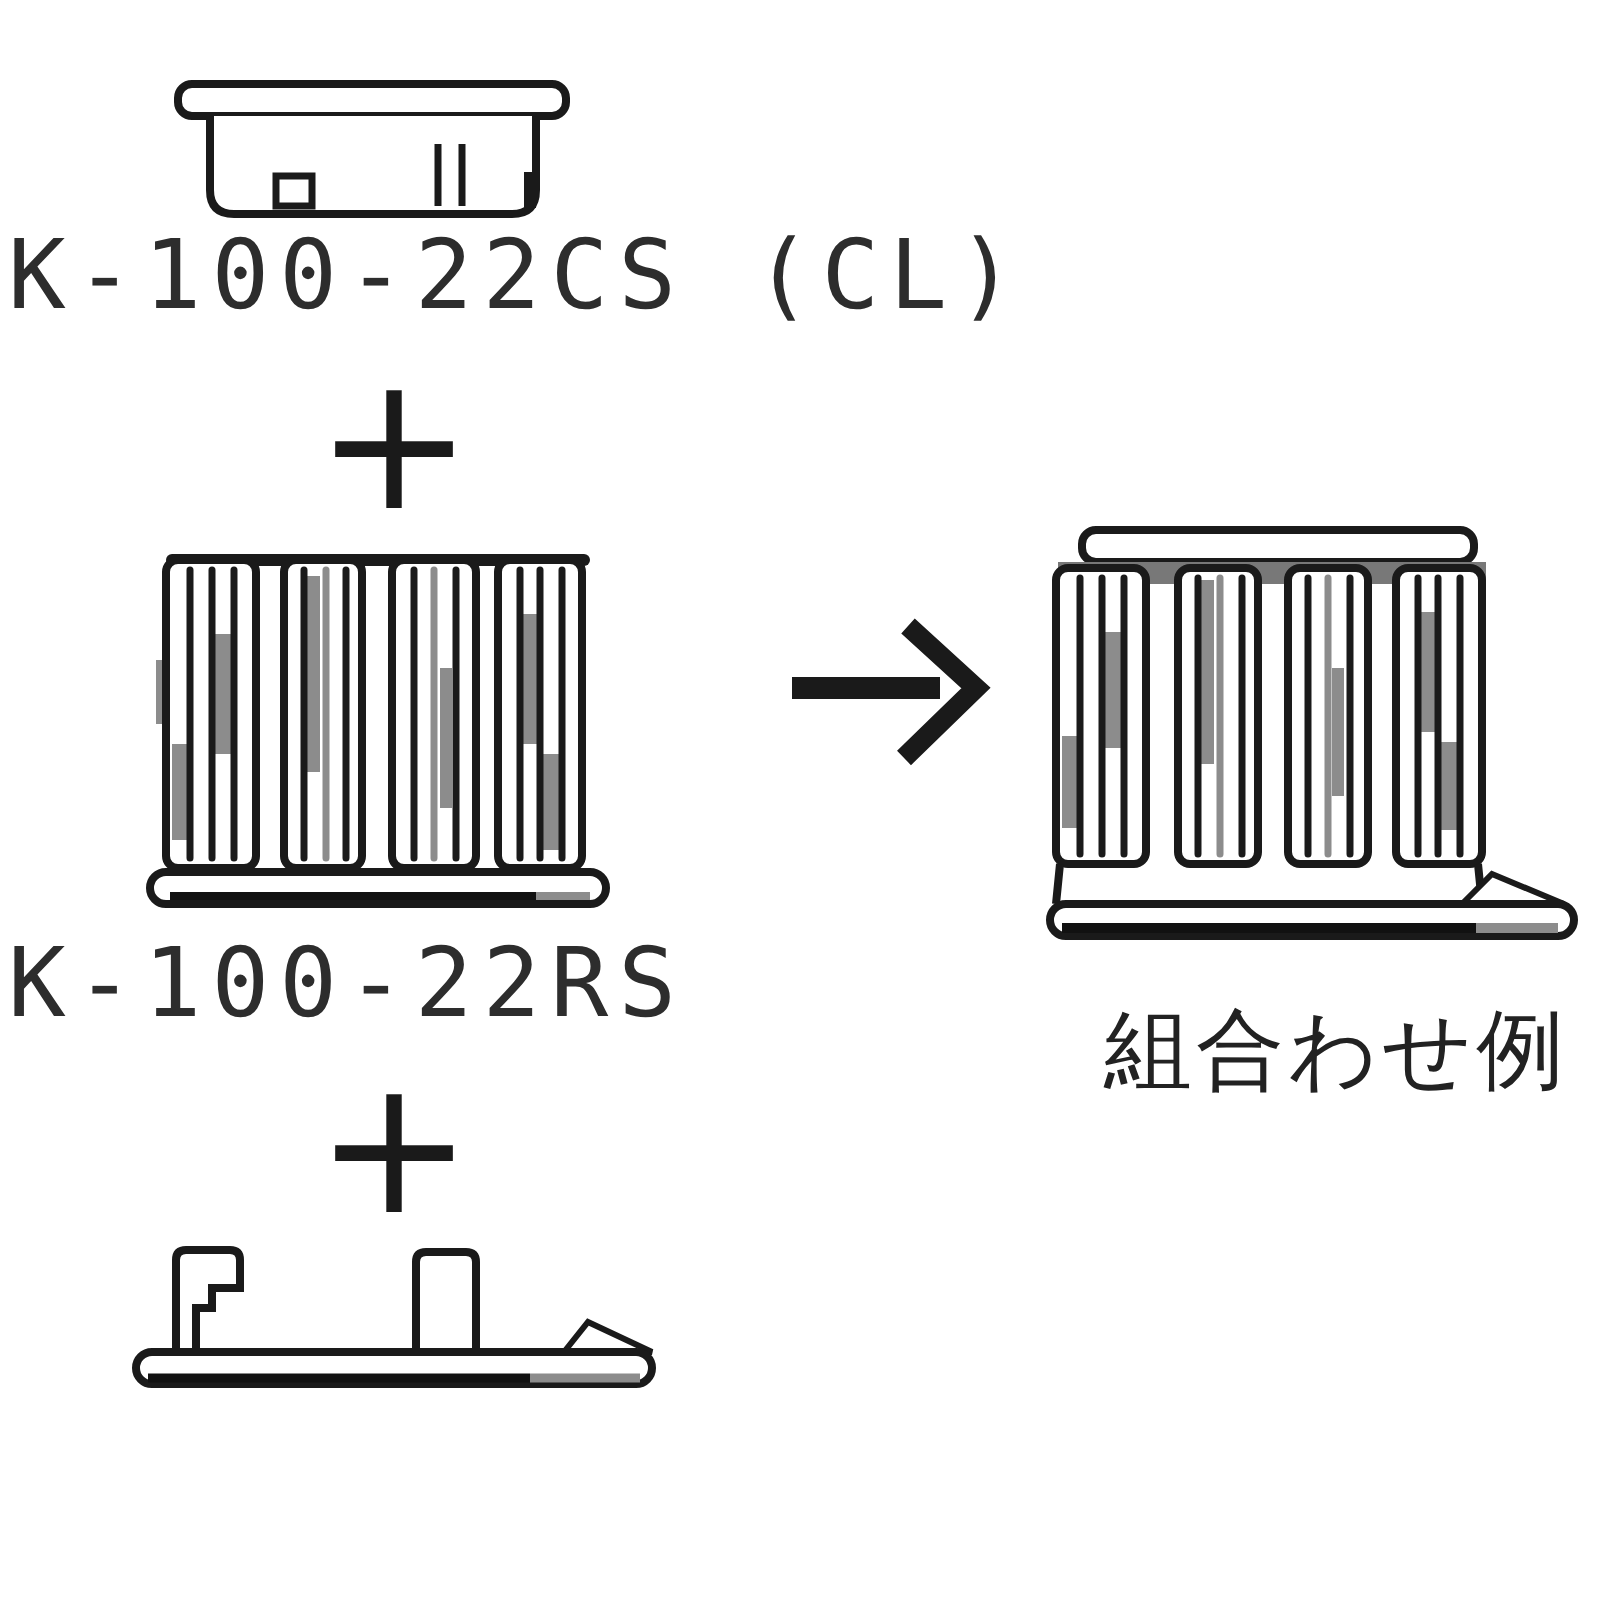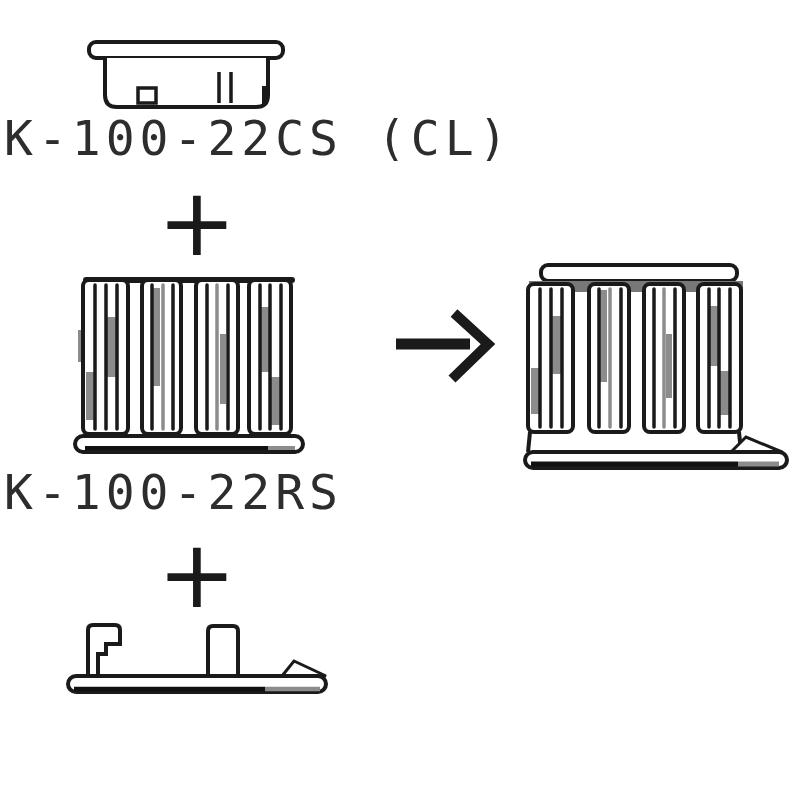--- a/index.html
+++ b/index.html
@@ -146,14 +146,15 @@
 
     <path class="ln" d="M17,176 L15,196 M226,176 L228,196" stroke-width="4"></path>
 
     <path class="fw" d="M218,196 L233,181 L269,196 Z" stroke-width="3"></path>
 
     <rect class="fw" x="12" y="196" width="262" height="16" rx="8" stroke-width="4"></rect>
     <path class="dk" d="M18,208 H225" stroke-width="5"></path>
     <path class="gyl" d="M225,208 H266" stroke-width="5"></path>
   </svg>
 
+  <div class="abs result-label" style="left:552px;top:496px;">組合わせ例</div>
 
 </div>
 
 </body></html>

